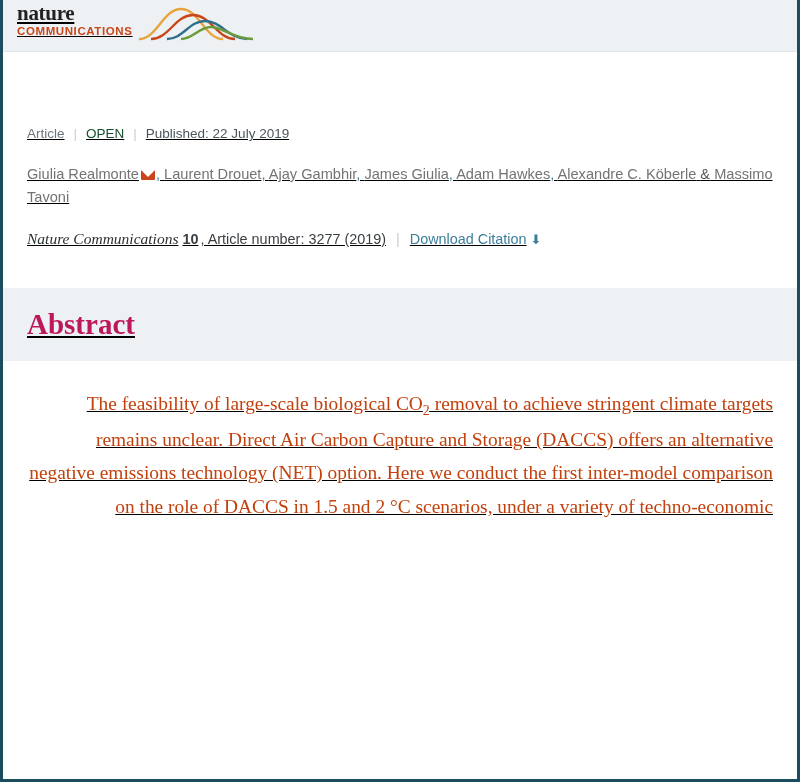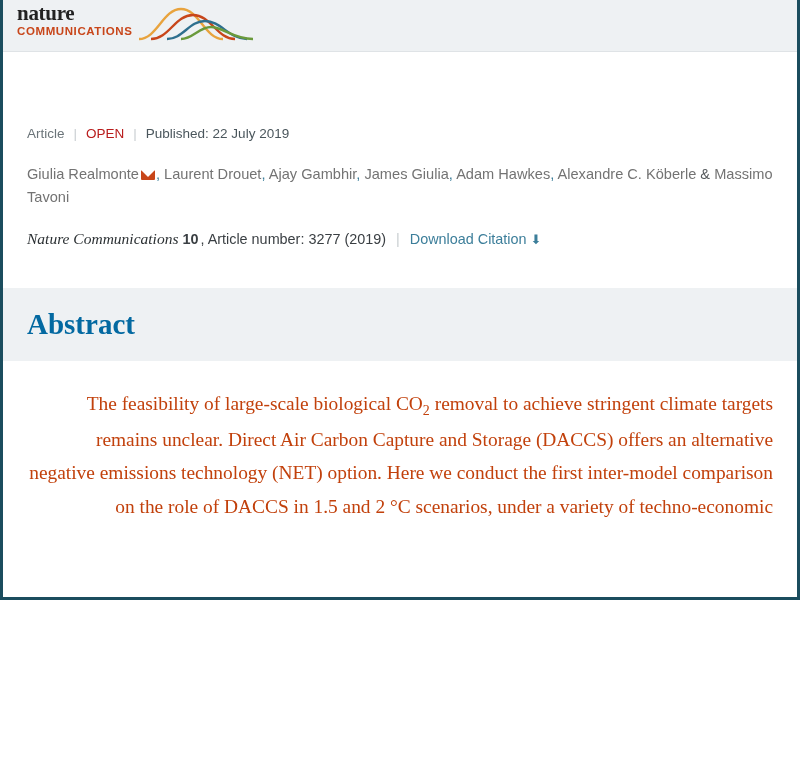--- a/index.html
+++ b/index.html
@@ -6,25 +6,26 @@
   html, body {
     margin: 0; padding: 0;
     width: 800px; height: 782px;
     background: #ffffff;
     font-family: "Liberation Sans", sans-serif;
     overflow: hidden;
   }
   .page {
     position: relative;
     width: 800px;
-    height: 600px;
+    height: 782px;
     background: #ffffff;
     border-left: 3px solid #1b4d5e;
     border-right: 3px solid #1b4d5e;
     border-bottom: 3px solid #1b4d5e;
+    text-decoration: underline;
   }
 
   
   .masthead {
     height: 52px;
     background: #eef1f3;
     border-bottom: 1px solid #dfe3e6;
     display: flex;
     align-items: center;
     padding-left: 14px;
@@ -69,21 +70,21 @@
     font-size: 13.5px;
     color: #6b7479;
     padding: 62px 0 0 0;
     margin-left: 0;
   }
   .meta .sep {
     color: #c9ced1;
     margin: 0 9px;
   }
   .meta .open {
-    color: #b91c1c;
+    color: #14532d;
     font-weight: 400;
   }
   .meta .published {
     color: #4a565c;
   }
 
   h1.title {
     font-family: "Liberation Serif", serif;
     font-weight: 400;
     font-size: 41px;
@@ -164,21 +165,21 @@
     margin-top: 40px;
     background: #eef1f3;
     height: 73px;
     display: flex;
     align-items: center;
   }
   .abstract-band h2 {
     font-family: "Liberation Serif", serif;
     font-size: 29px;
     font-weight: 700;
-    color: #0369a1;
+    color: #be185d;
     margin: 0;
   }
   .abstract-body {
     font-family: "Liberation Serif", serif;
     font-size: 19.4px;
     line-height: 1.72;
     color: #c2410c;
     margin-top: 26px;
     text-align: right;
   }

